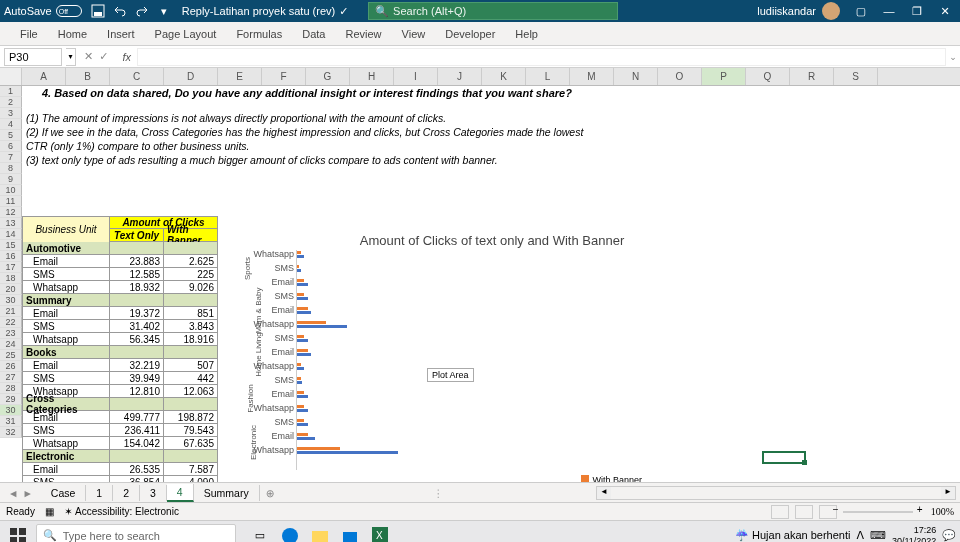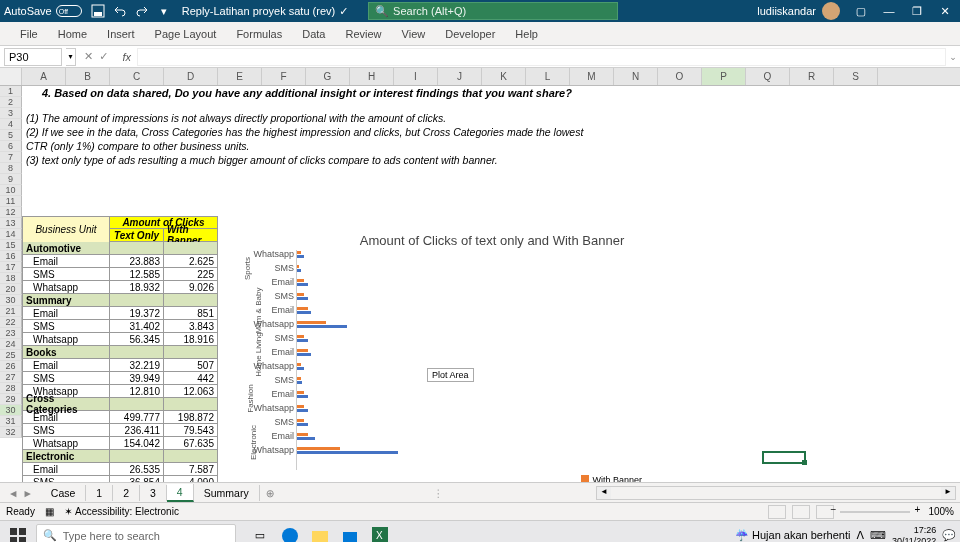--- a/index.html
+++ b/index.html
@@ -456,21 +456,21 @@
 
 <div class="status">
   <span>Ready</span>
   <span>▦</span>
   <span>✶ <span>Accessibility: Electronic</span></span>
   <div class="sright">
     <span class="viewbtn"></span>
     <span class="viewbtn"></span>
     <span class="viewbtn"></span>
     <div class="zslider"></div>
-    <span style="margin-left:12px;">100%</span>
+    <span style="margin-left:12px;font-family:Liberation Serif, serif;">100%</span>
   </div>
 </div>
 
 <div class="taskbar">
   <div class="start">
       <svg width="16" height="16">
         <rect x="0" y="0" width="7" height="7" fill="#333"></rect>
         <rect x="9" y="0" width="7" height="7" fill="#333"></rect>
         <rect x="0" y="9" width="7" height="7" fill="#333"></rect>
         <rect x="9" y="9" width="7" height="7" fill="#333"></rect>

